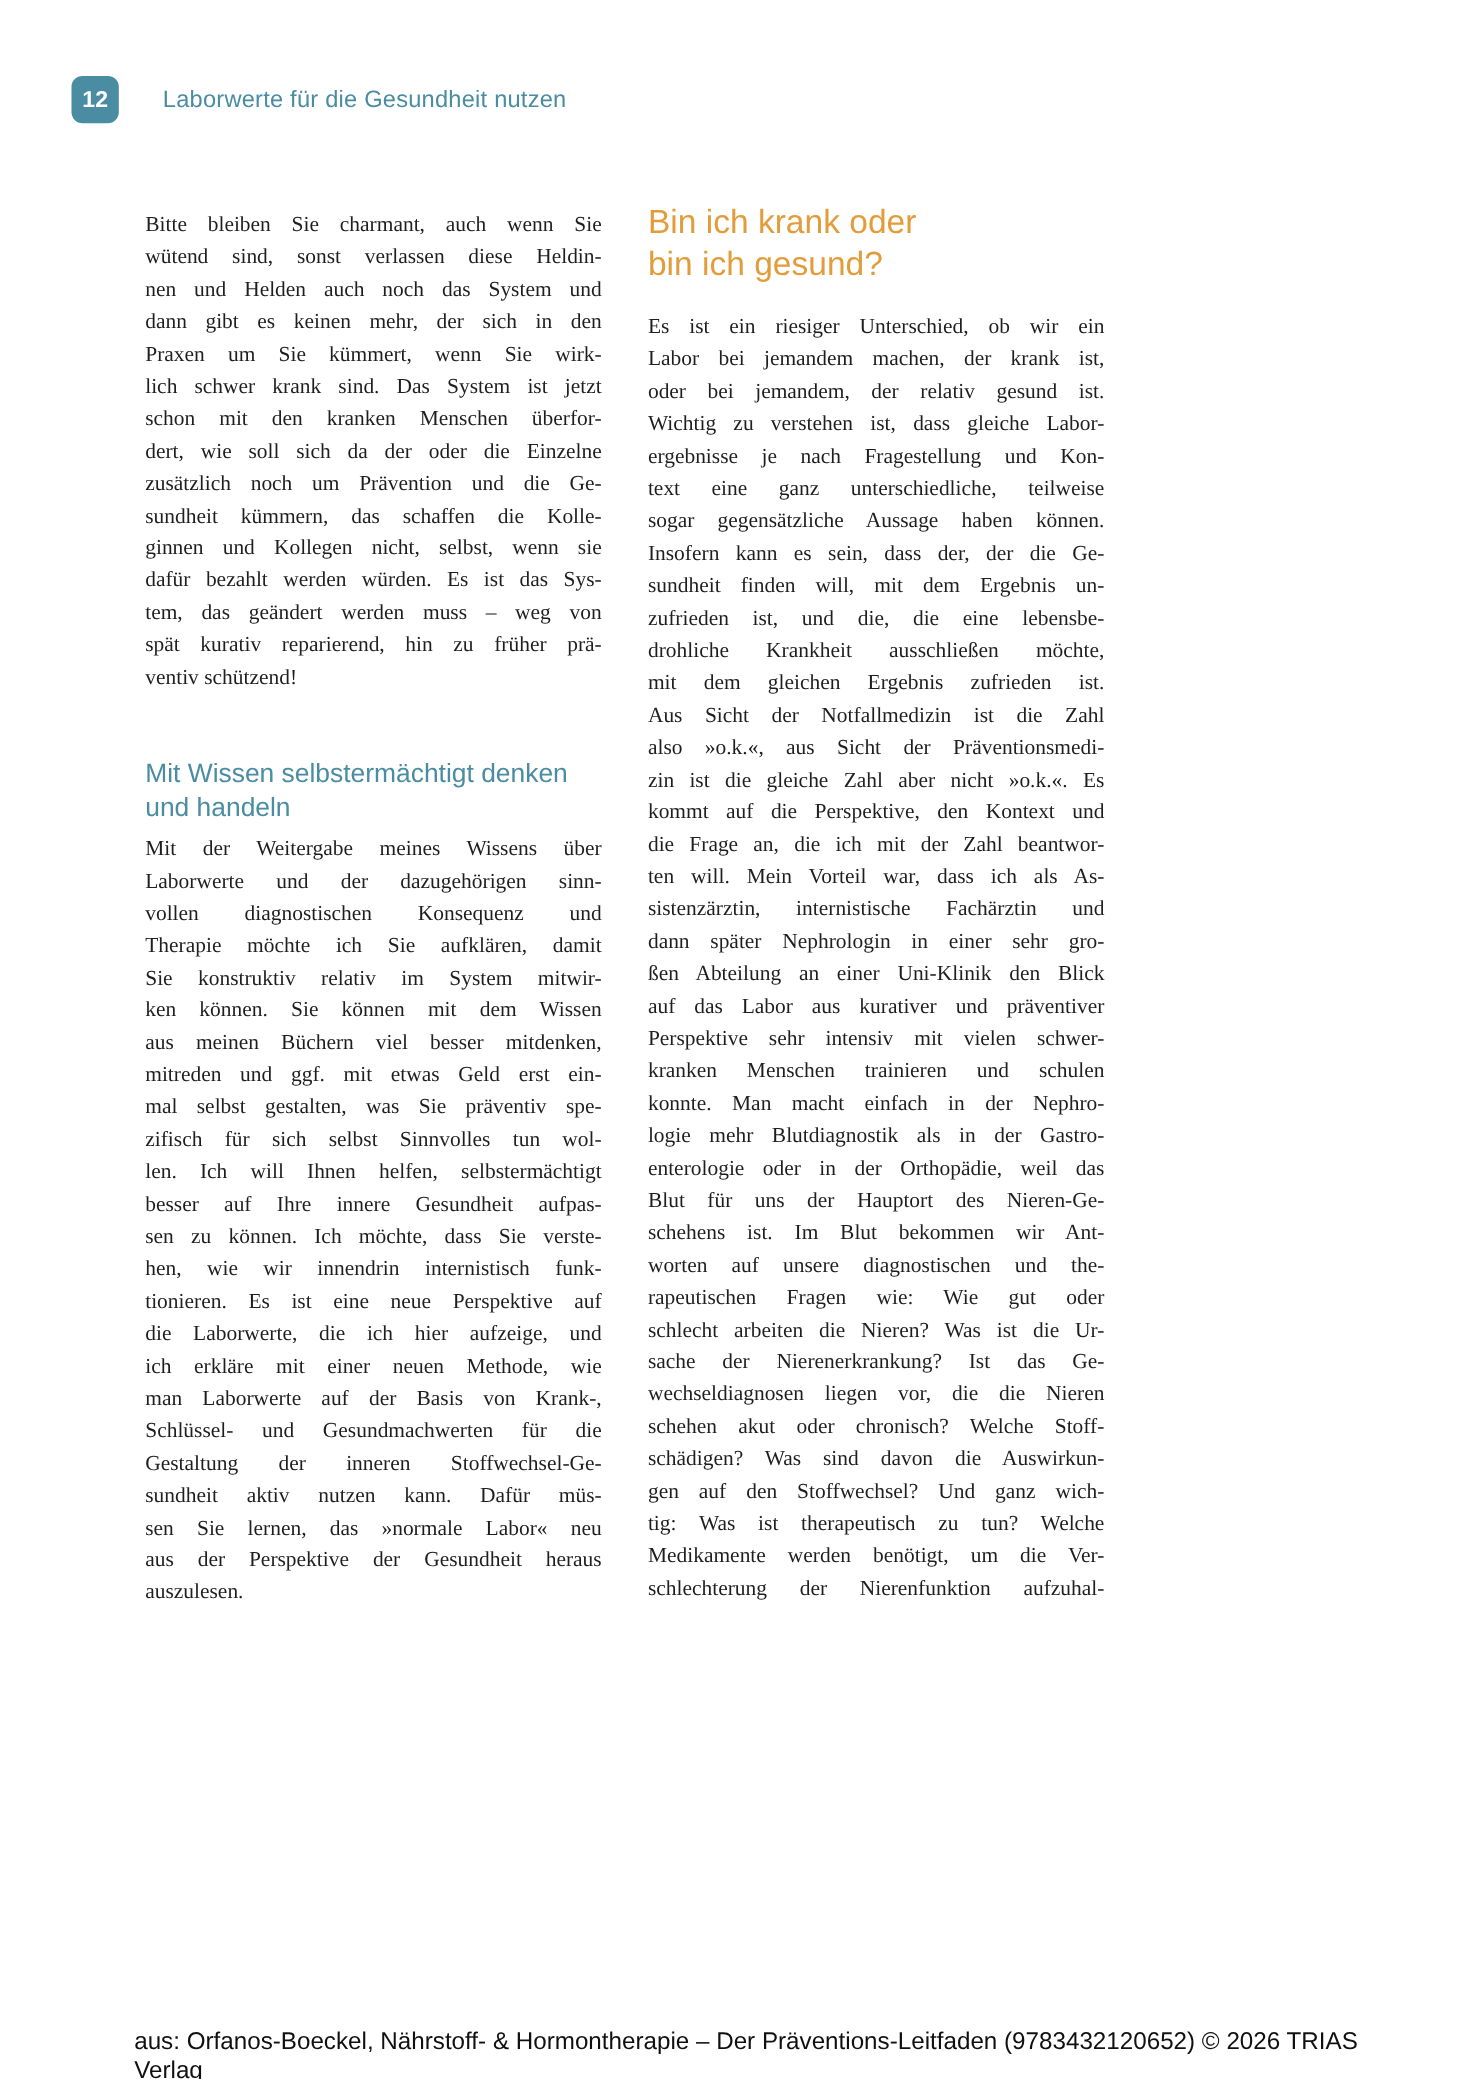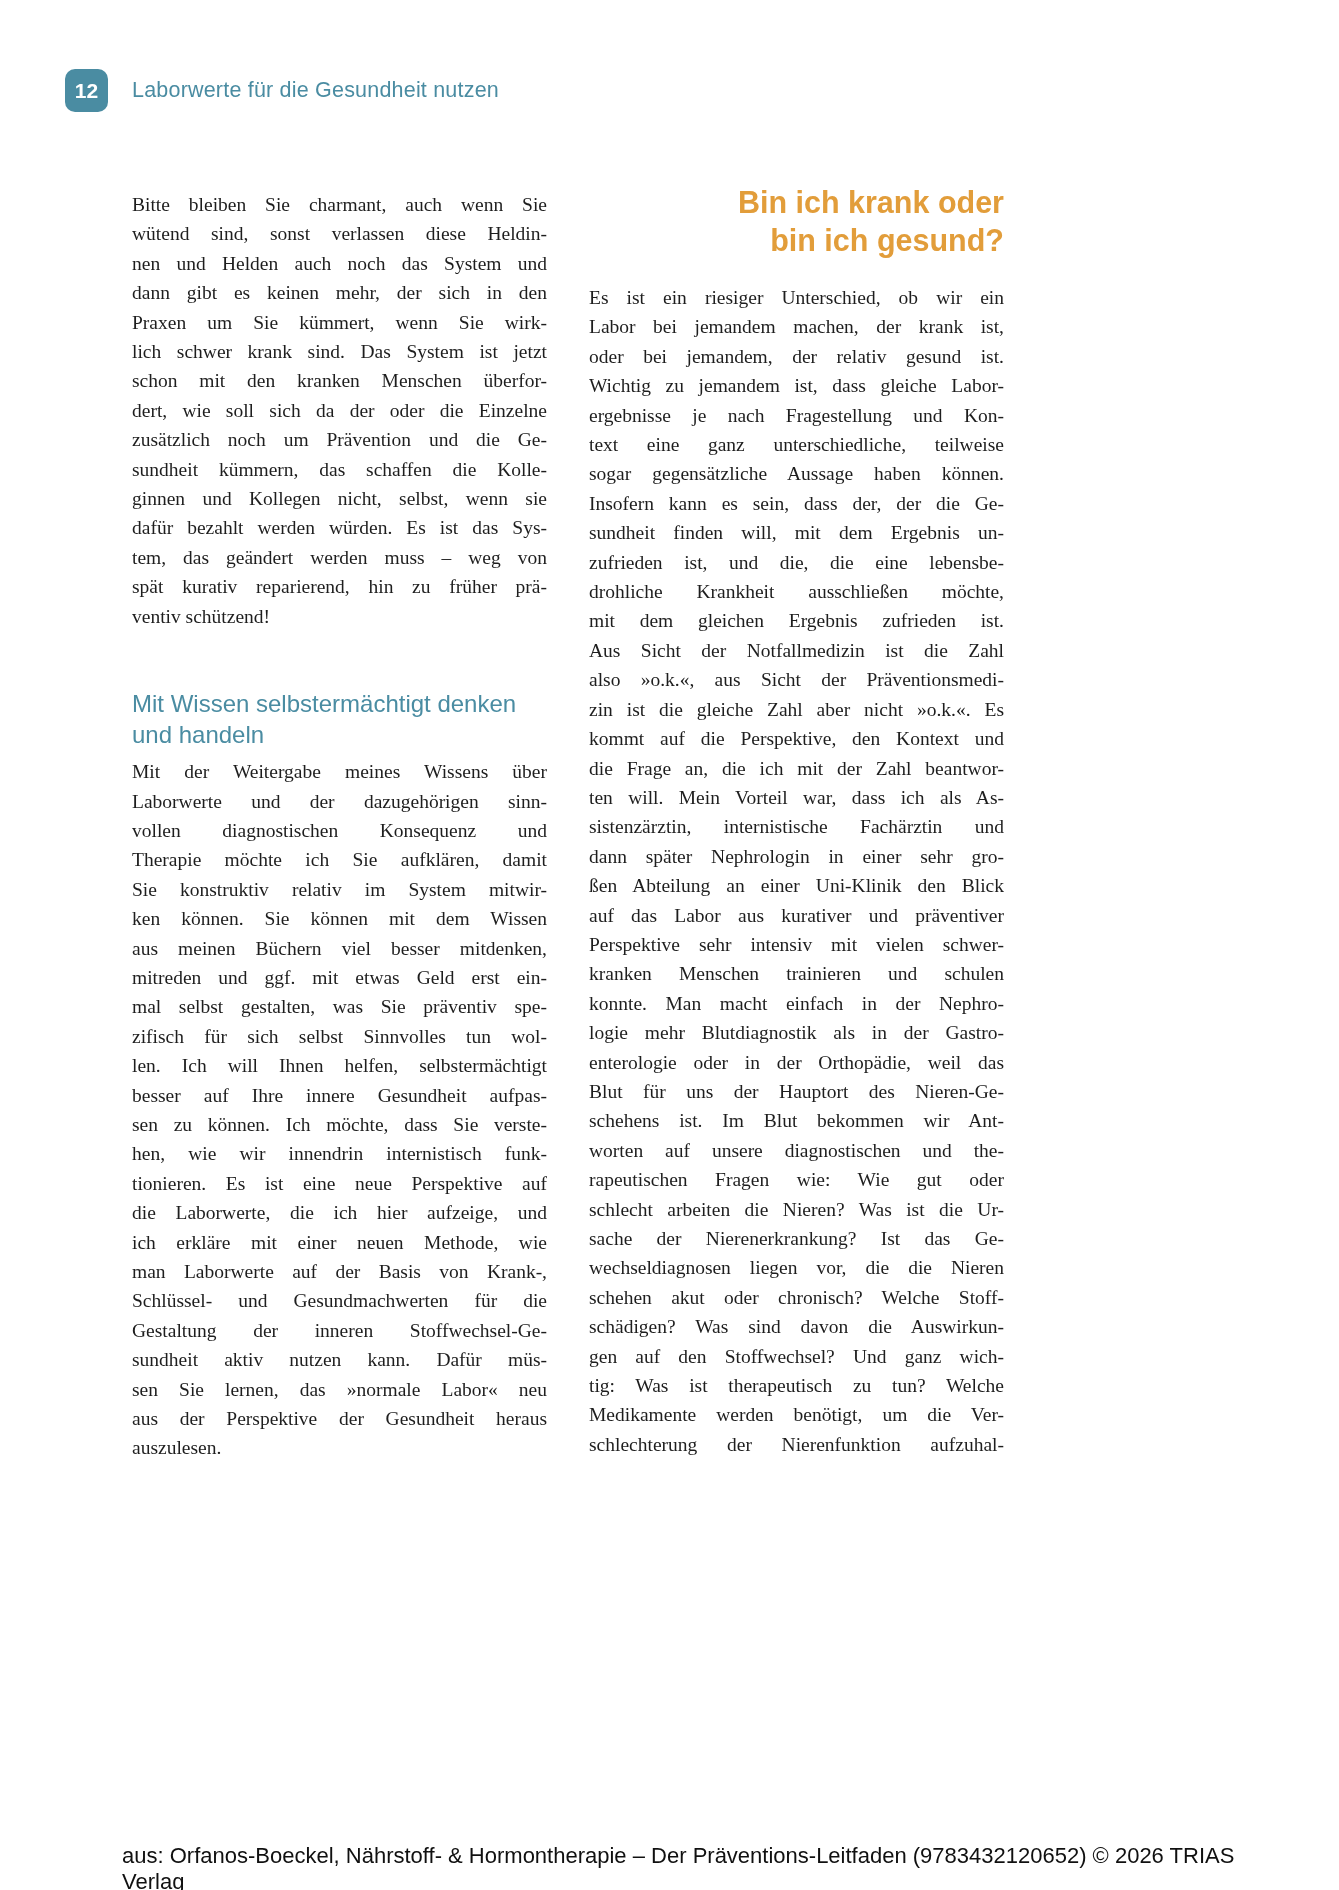--- a/index.html
+++ b/index.html
@@ -16,20 +16,21 @@
     overflow:hidden;
     color:var(--text);
   }
   
   .page-header{
     position:absolute;
     top:69px;
     left:65px;
     display:flex;
     align-items:center;
+    gap:16px;
   }
   .pagenum-badge{
     width:43px;
     height:43px;
     border-radius:10px;
     background:var(--teal);
     color:#ffffff;
     font-family:"Liberation Sans",sans-serif;
     font-weight:bold;
     font-size:21px;
@@ -74,25 +75,24 @@
     margin:57px 0 7px 0;
     font-family:"Liberation Sans",sans-serif;
     font-weight:normal;
     font-size:24px;
     line-height:31px;
     color:var(--teal);
   }
   .heading-orange{
     margin:0 0 24px 0;
     font-family:"Liberation Sans",sans-serif;
-    font-weight:bold;
+    font-weight:normal;
     font-size:30.5px;
     line-height:38px;
     color:var(--orange);
-    text-align:right;
   }
   
   .page-footer{
     position:absolute;
     top:1843px;
     left:122px;
     width:1160px;
     font-family:"Liberation Sans",sans-serif;
     font-size:22px;
     color:#101010;
@@ -162,21 +162,21 @@
 
     <section class="col col-right">
       <h2 class="heading-orange">
           <div class="line">Bin ich krank oder</div>
           <div class="line last">bin ich gesund?</div>
         </h2>
       <div class="body-par cont">
           <div class="line">Es ist ein riesiger Unterschied, ob wir ein</div>
           <div class="line">Labor bei jemandem machen, der krank ist,</div>
           <div class="line">oder bei jemandem, der relativ gesund ist.</div>
-          <div class="line">Wichtig zu jemandem ist, dass gleiche Labor-</div>
+          <div class="line">Wichtig zu verstehen ist, dass gleiche Labor-</div>
           <div class="line">ergebnisse je nach Fragestellung und Kon-</div>
           <div class="line">text eine ganz unterschiedliche, teilweise</div>
           <div class="line">sogar gegensätzliche Aussage haben können.</div>
           <div class="line">Insofern kann es sein, dass der, der die Ge-</div>
           <div class="line">sundheit finden will, mit dem Ergebnis un-</div>
           <div class="line">zufrieden ist, und die, die eine lebensbe-</div>
           <div class="line">drohliche Krankheit ausschließen möchte,</div>
           <div class="line">mit dem gleichen Ergebnis zufrieden ist.</div>
           <div class="line">Aus Sicht der Notfallmedizin ist die Zahl</div>
           <div class="line">also »o.k.«, aus Sicht der Präventionsmedi-</div>

